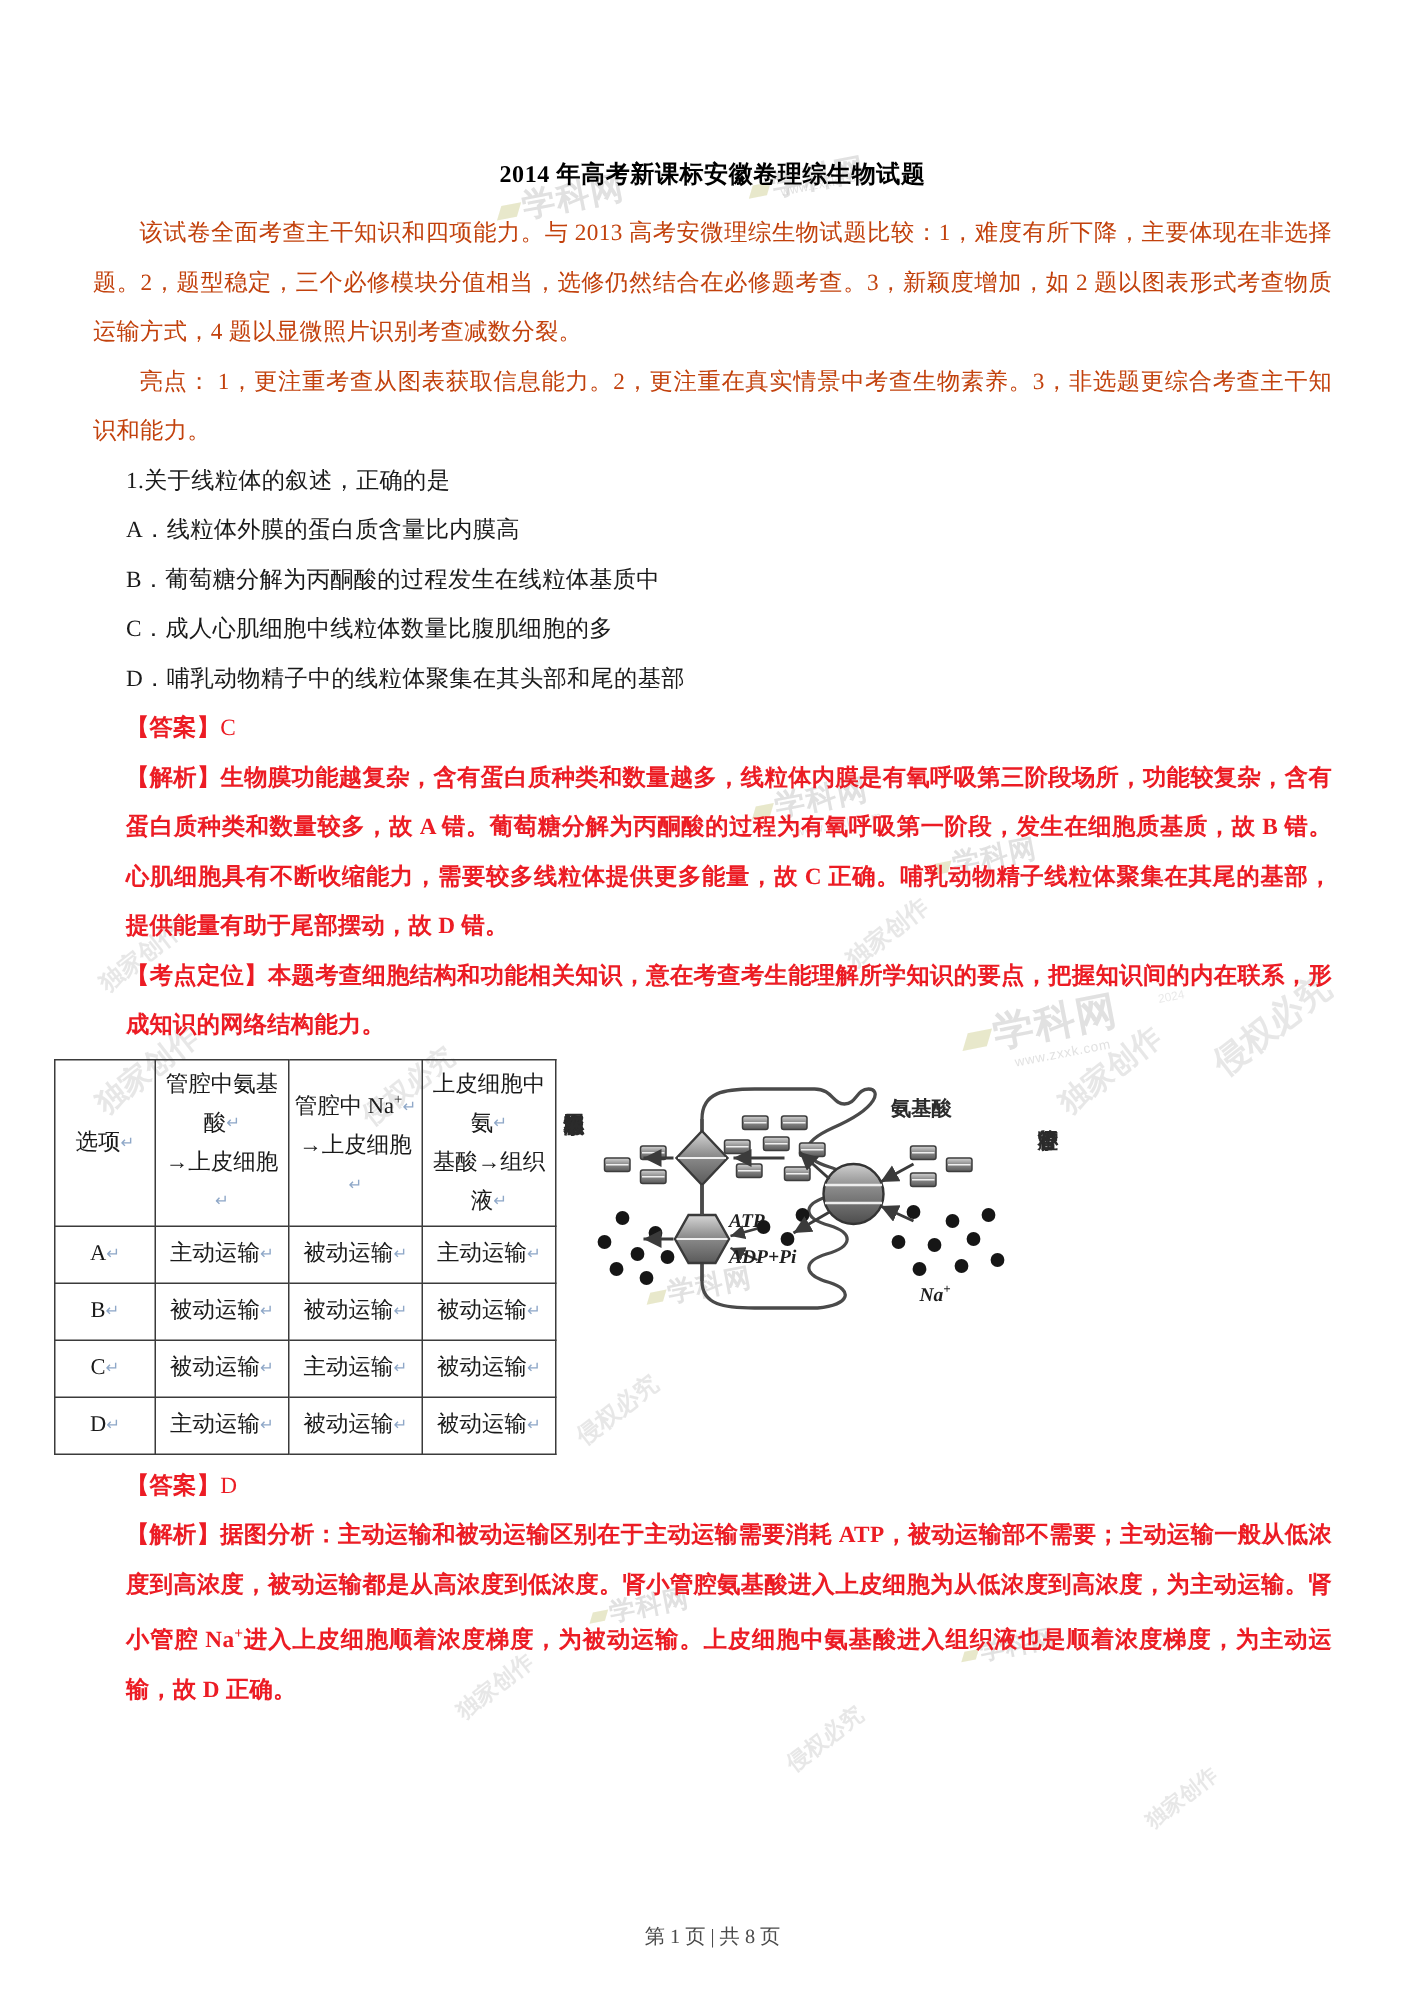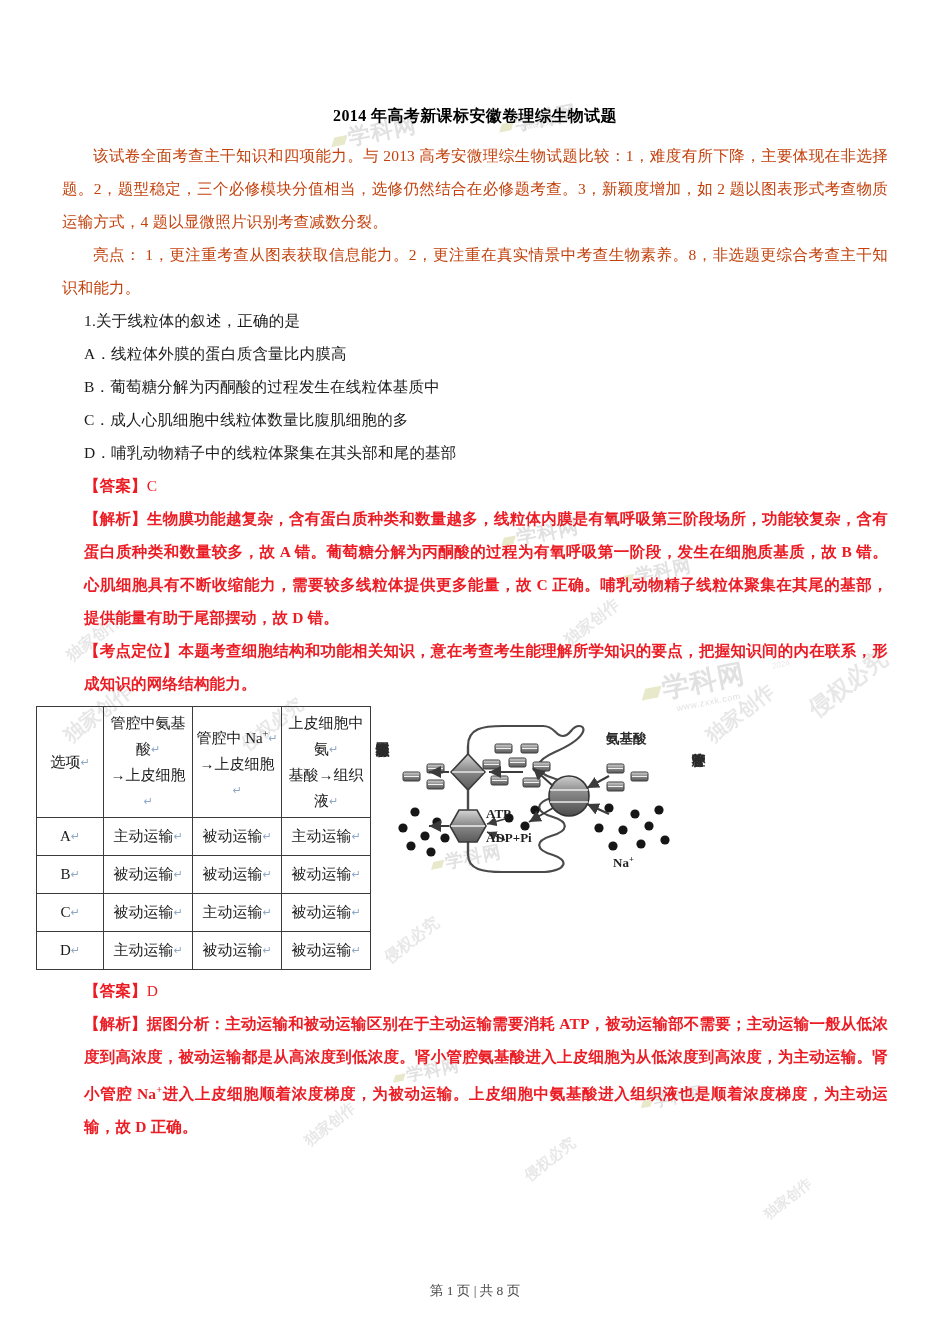--- a/index.html
+++ b/index.html
@@ -195,20 +195,21 @@
     font-family: "Liberation Serif", serif;
     white-space: nowrap;
   }
   .fig-mono {
     position: absolute;
     font-weight: bold;
     font-size: 13px;
     color: #1f1f1f;
     font-family: "Liberation Serif", serif;
     white-space: nowrap;
+    font-style: italic;
   }
 
   .footer {
     position: absolute;
     left: 0;
     right: 0;
     bottom: 44px;
     text-align: center;
     font-size: 13.5px;
     color: #4a4a4a;
@@ -247,21 +248,21 @@
     <div class="wm wm-rot" style="left:760px; top:1190px; font-size:14px;"><span>独家创作</span></div>
   </div>
 
   <div class="content">
 
     <h1 class="doc-title">2014 年高考新课标安徽卷理综生物试题</h1>
 
     <div style="height:12px"></div>
 
     <p class="p-red indent2">该试卷全面考查主干知识和四项能力。与 2013 高考安微理综生物试题比较：1，难度有所下降，主要体现在非选择题。2，题型稳定，三个必修模块分值相当，选修仍然结合在必修题考查。3，新颖度增加，如 2 题以图表形式考查物质运输方式，4 题以显微照片识别考查减数分裂。</p>
-    <p class="p-red indent2">亮点：  1，更注重考查从图表获取信息能力。2，更注重在真实情景中考查生物素养。8，非选题更综合考查主干知识和能力。</p>
+    <p class="p-red indent2">亮点：  1，更注重考查从图表获取信息能力。2，更注重在真实情景中考查生物素养。3，非选题更综合考查主干知识和能力。</p>
 
     <p class="p-black indent1">1.关于线粒体的叙述，正确的是</p>
     <p class="p-black indent1">A．线粒体外膜的蛋白质含量比内膜高</p>
     <p class="p-black indent1">B．葡萄糖分解为丙酮酸的过程发生在线粒体基质中</p>
     <p class="p-black indent1">C．成人心肌细胞中线粒体数量比腹肌细胞的多</p>
     <p class="p-black indent1">D．哺乳动物精子中的线粒体聚集在其头部和尾的基部</p>
 
     <p class="p-red-bold indent1"><span>【答案】</span><span style="font-weight:normal">C</span></p>
 
     <p class="p-red-bold indent1"><span>【解析】</span><span>生物膜功能越复杂，含有蛋白质种类和数量越多，线粒体内膜是有氧呼吸第三阶段场所，功能较复杂，含有蛋白质种类和数量较多，故 A 错。葡萄糖分解为丙酮酸的过程为有氧呼吸第一阶段，发生在细胞质基质，故 B 错。心肌细胞具有不断收缩能力，需要较多线粒体提供更多能量，故 C 正确。哺乳动物精子线粒体聚集在其尾的基部，提供能量有助于尾部摆动，故 D 错。</span></p>
@@ -495,21 +496,21 @@
         <g stroke="#3b3b3b" stroke-width="2" fill="none">
           <line x1="236" y1="108" x2="214" y2="98" marker-end="url(#ah)"></line>
         </g>
       </svg>
 
       
       <div class="fig-label" style="left:2px; top:26px; height:150px;">肾小管周围组织液</div>
 
       <div class="fig-label" style="left:318px; top:36px; height:120px;">肾小管管腔</div>
 
-      <div class="fig-inline" style="left:233px; top:24px;">氨基酸</div>
+      <div class="fig-inline" style="left:221px; top:24px;">氨基酸</div>
 
       <div class="fig-mono" style="left:113px; top:100px;">ATP</div>
 
       <div class="fig-mono" style="left:113px; top:124px;">ADP+Pi</div>
 
       <div class="fig-mono" style="left:240px; top:148px;"><span>Na</span><sup>+</sup></div>
     </div>
   </div>
 
   <div class="content" style="margin-top:4px;">

